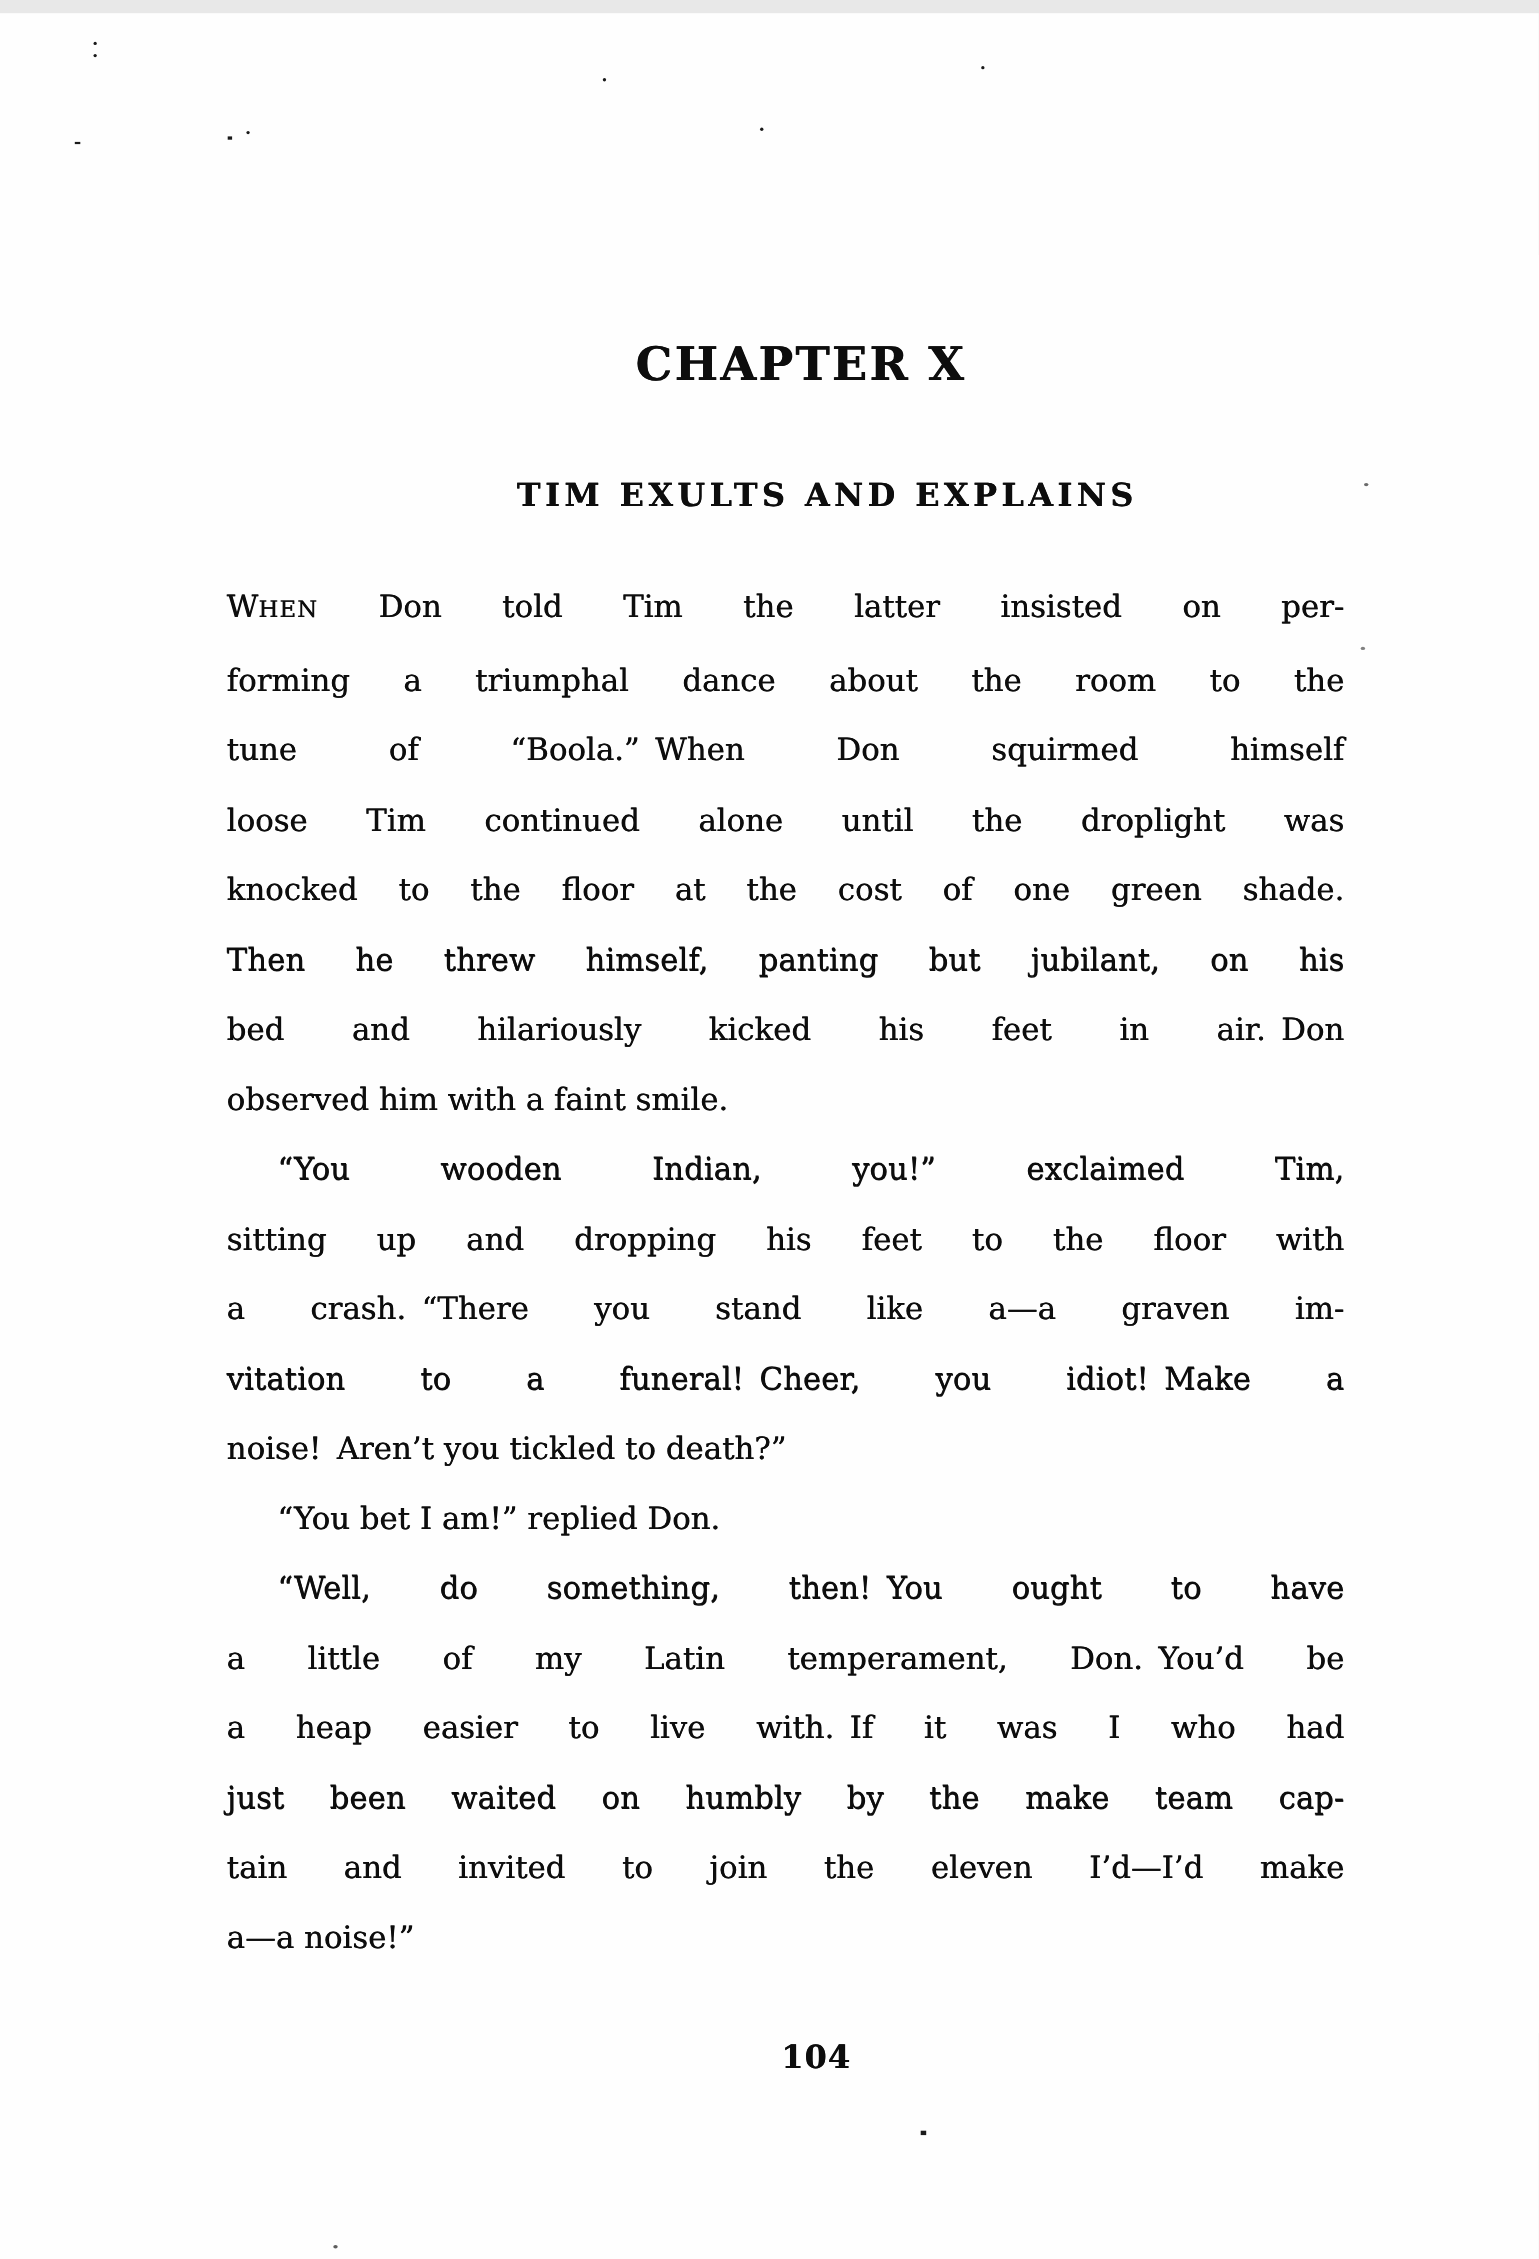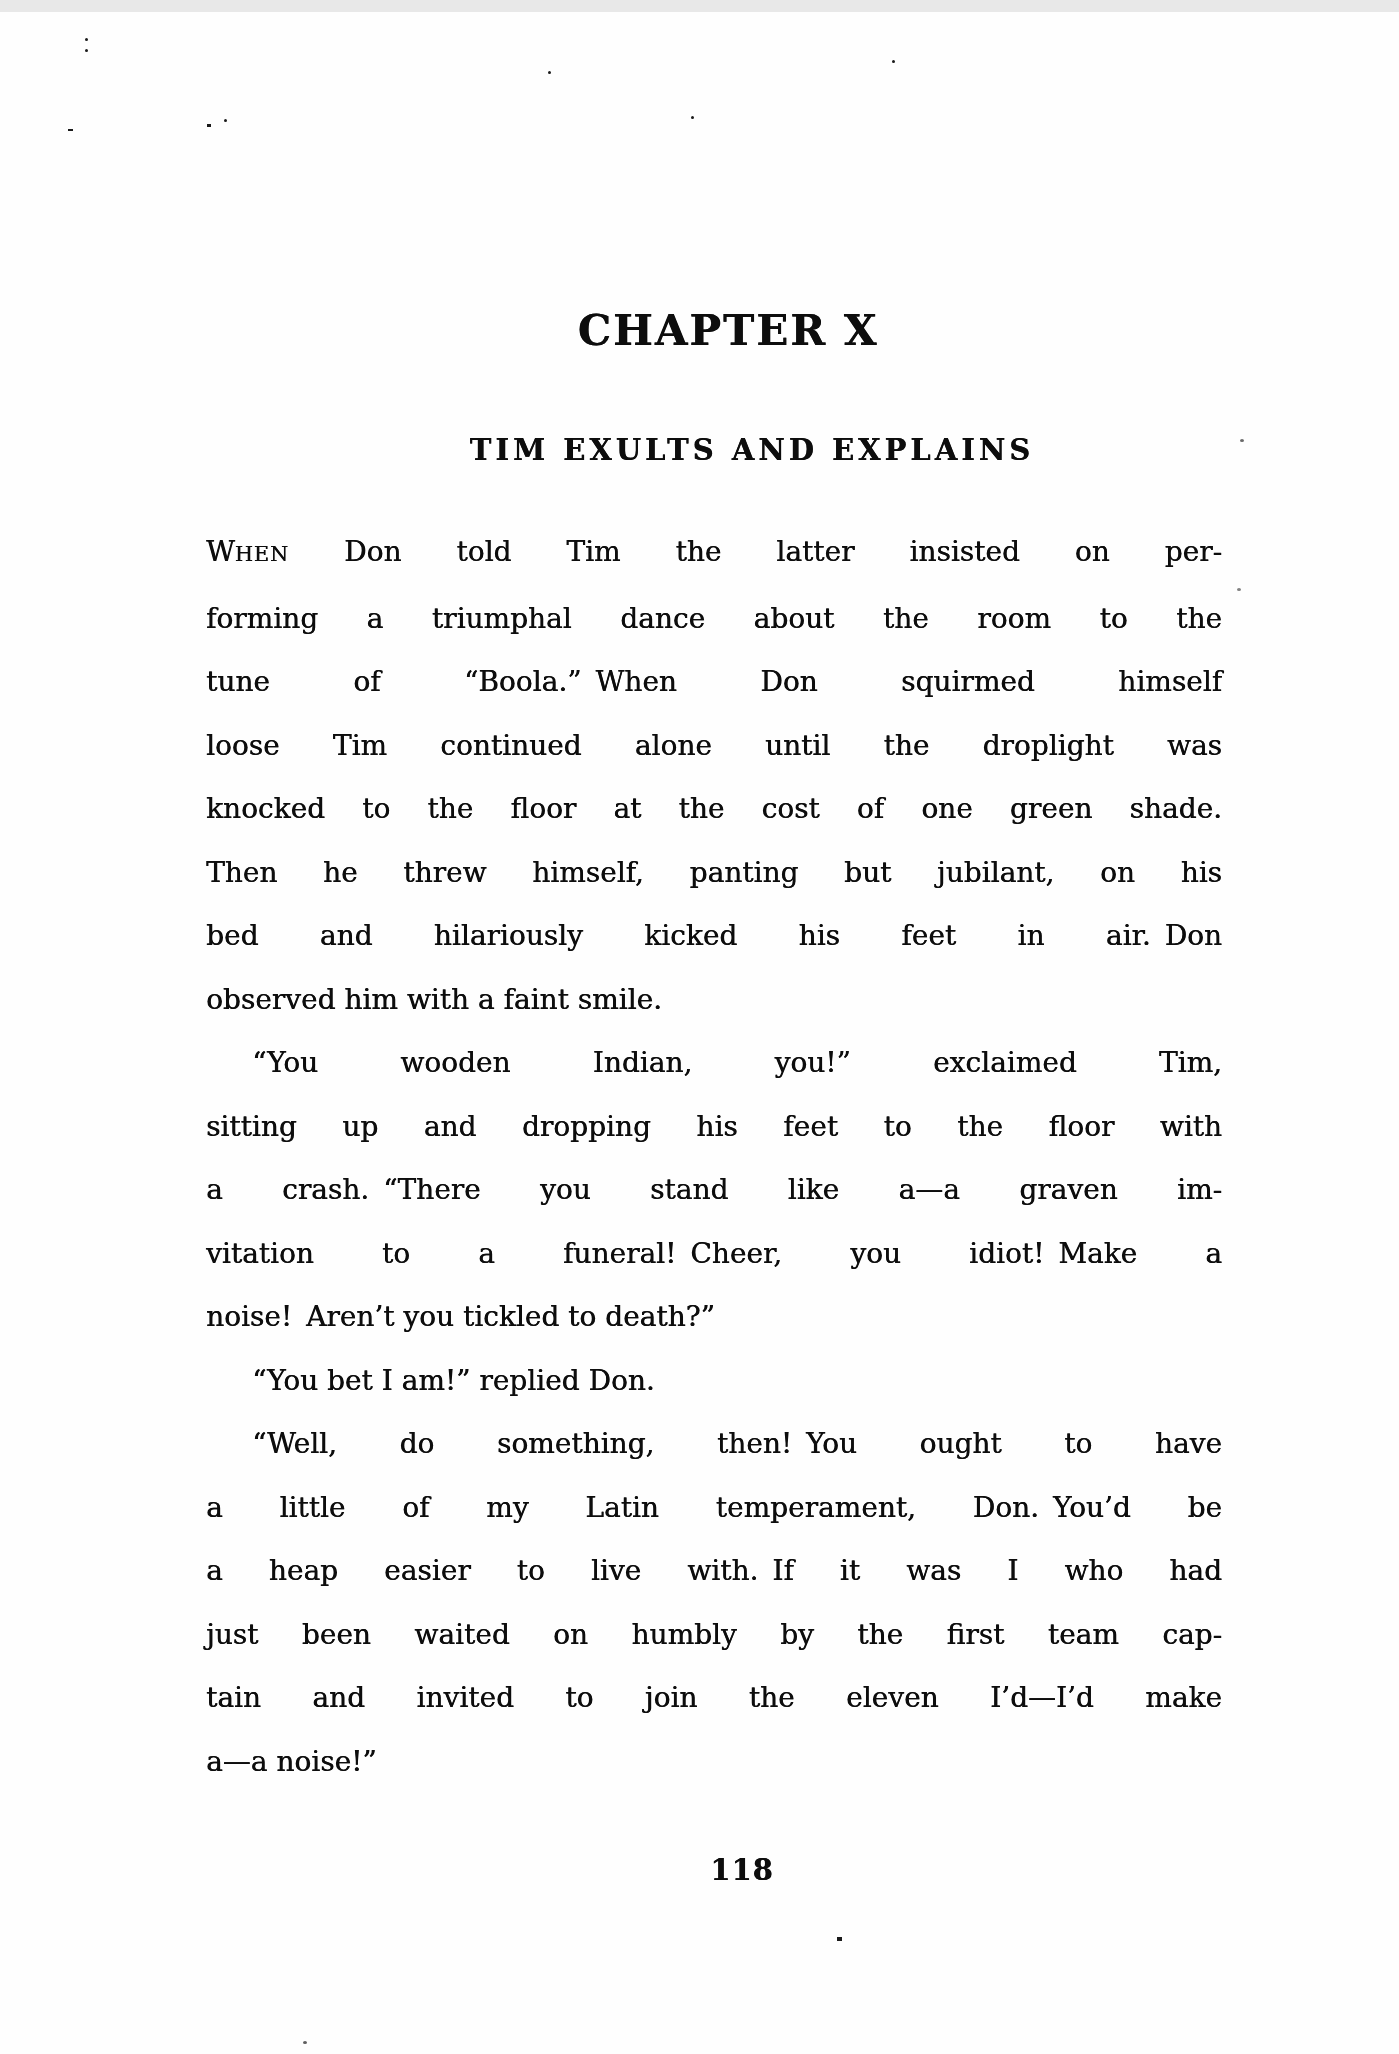--- a/index.html
+++ b/index.html
@@ -77,20 +77,20 @@
     <div class="line e">observed him with a faint smile.</div>
     <div class="line j ind">“You wooden Indian, you!” exclaimed Tim,</div>
     <div class="line j">sitting up and dropping his feet to the floor with</div>
     <div class="line j">a crash. “There you stand like a—a graven im-</div>
     <div class="line j">vitation to a funeral! Cheer, you idiot! Make a</div>
     <div class="line e">noise! Aren’t you tickled to death?”</div>
     <div class="line e ind">“You bet I am!” replied Don.</div>
     <div class="line j ind">“Well, do something, then! You ought to have</div>
     <div class="line j">a little of my Latin temperament, Don. You’d be</div>
     <div class="line j">a heap easier to live with. If it was I who had</div>
-    <div class="line j">just been waited on humbly by the first team cap-</div>
+    <div class="line j">just been waited on humbly by the make team cap-</div>
     <div class="line j">tain and invited to join the eleven I’d—I’d make</div>
     <div class="line e">a—a noise!”</div>
   </div>
 
-  <div class="page-number">118</div>
+  <div class="page-number">104</div>
 
 </div>
 
 </body></html>

